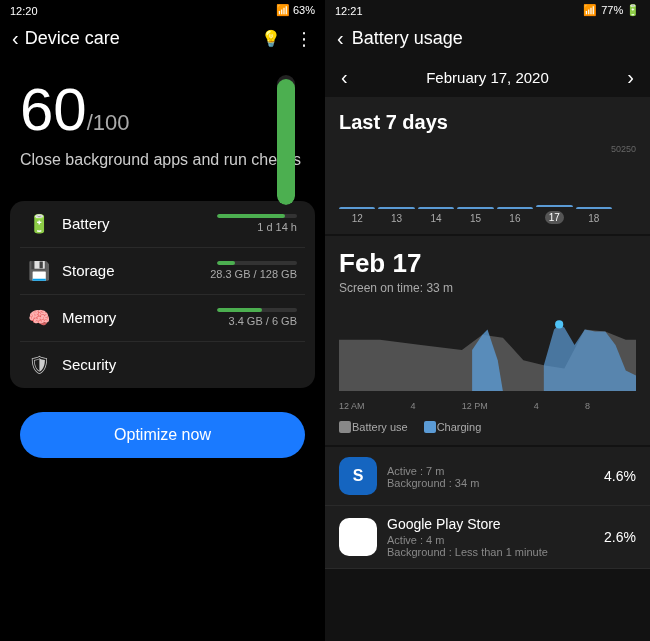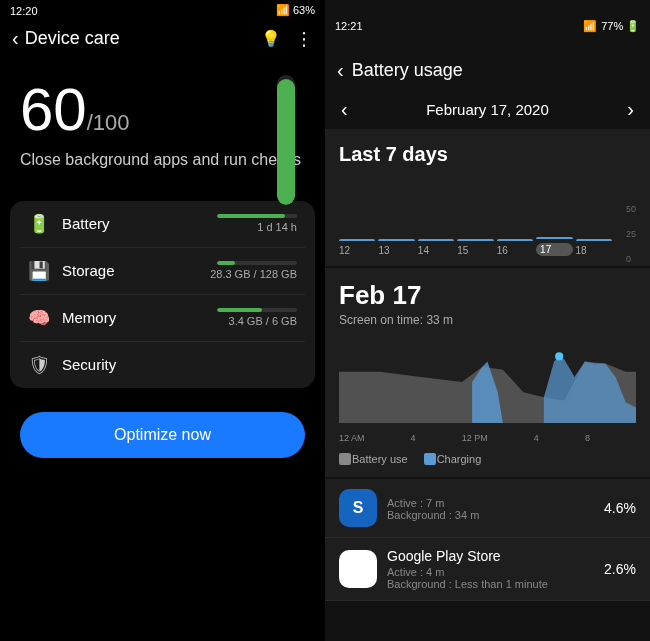--- a/index.html
+++ b/index.html
@@ -180,21 +180,22 @@
       background: #121212;
       color: #fff;
       display: flex;
       flex-direction: column;
       overflow-y: auto;
     }
 
     .r-status-bar {
       display: flex;
       justify-content: space-between;
-      padding: 20px 10px;
+      align-items: center;
+      padding: 4px 10px;
       font-size: 11px;
       color: #fff;
     }
 
     .r-top-nav {
       display: flex;
       align-items: center;
       padding: 6px 12px 10px;
       gap: 8px;
     }
@@ -220,20 +221,21 @@
 
     .chart-title {
       font-size: 20px;
       font-weight: 600;
       margin-bottom: 10px;
     }
 
     .bar-col {
       display: flex;
       flex-direction: column;
+      align-items: center;
       flex: 1;
     }
 
     .bar {
       width: 100%;
       background: #5b9bd5;
       border-radius: 3px 3px 0 0;
       min-height: 2px;
     }
 
@@ -253,26 +255,25 @@
       border-radius: 10px;
       padding: 1px 4px;
       color: #fff;
     }
 
     .chart-y-labels {
       position: absolute;
       right: 0;
       top: 0;
       display: flex;
-      flex-direction: column;
+      flex-direction: row;
       justify-content: space-between;
       height: 60px;
       font-size: 9px;
       color: #666;
-      margin-top: 28px;
     }
 
     .day-section {
       background: #1e1e1e;
       padding: 12px 14px;
       margin-top: 2px;
     }
 
     .day-title {
       font-size: 26px;

